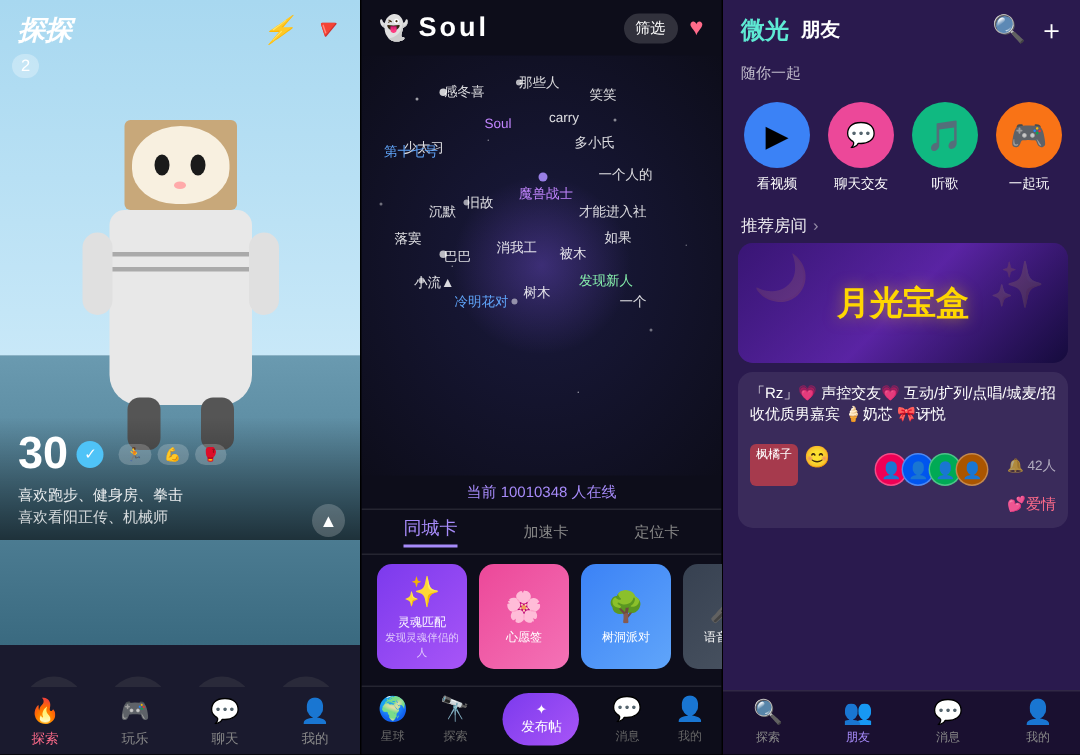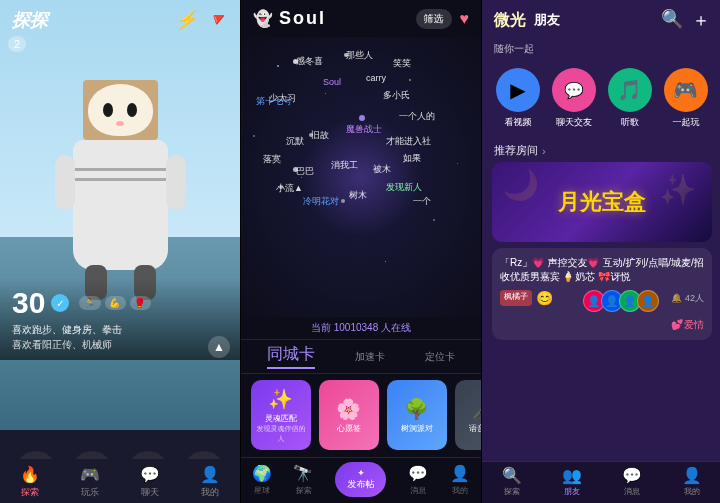--- a/index.html
+++ b/index.html
@@ -312,21 +312,21 @@
       overflow: hidden;
       flex-shrink: 0;
     }
     .wg-header {
       display: flex;
       align-items: center;
       justify-content: space-between;
       padding: 8px 12px;
     }
     .wg-title {
-      color: #fef9c3;
+      color: #5eead4;
       font-size: 16px;
       font-weight: bold;
     }
     .wg-tabs {
       display: flex;
       gap: 12px;
       color: #bbb;
       font-size: 13px;
     }
     .wg-tab.active {
@@ -664,21 +664,21 @@
     <div class="soul-dot" style="width:4px;height:4px;top:162px;left:100px;opacity:0.5;"></div>
   </div>
 
   <div class="soul-online-count">
     <span>当前</span>
     <span style="color:#a78bfa;">10010348</span>
     <span>人在线</span>
   </div>
 
   <div style="display:flex; align-items:center; justify-content:space-around; padding:4px 6px; border-top:1px solid rgba(255,255,255,0.1); border-bottom:1px solid rgba(255,255,255,0.1);">
-    <span style="color:#a78bfa;font-size:16px;border-bottom:2px solid #a78bfa;padding-bottom:2px;">同城卡</span>
+    <span style="color:#a78bfa;font-size:12px;border-bottom:2px solid #a78bfa;padding-bottom:2px;">同城卡</span>
     <span style="color:#888;font-size:10px;">加速卡</span>
     <span style="color:#888;font-size:10px;">定位卡</span>
   </div>
 
   <div class="soul-cards">
     <div class="soul-card card-purple">
       <span class="soul-card-icon">✨</span>
       <span class="soul-card-label">灵魂匹配</span>
       <span class="soul-card-sub">发现灵魂伴侣的人</span>
     </div>
@@ -771,21 +771,21 @@
   </div>
 
   <div class="wg-room-card">
     <div class="wg-room-card-top">
       <div style="flex:1;">
         <div class="wg-room-card-title">
           「Rz」💗 声控交友💗 互动/扩列/点唱/城麦/招收优质男嘉宾 🍦奶芯 🎀讶悦
         </div>
       </div>
     </div>
-    <div style="display:flex; align-items:center; justify-content:space-between; margin-top:0;">
+    <div style="display:flex; justify-content:space-between; margin-top:12px;">
       <div style="display:flex; gap:4px;">
         <span class="wg-tag tag-red">枫橘子</span>
         <span style="font-size:14px;">😊</span>
       </div>
       <div style="display:flex; align-items:center; gap:4px;">
         <div class="wg-room-avatars">
           <div class="wg-avatar" style="background:#e05;">👤</div>
           <div class="wg-avatar" style="background:#05e;">👤</div>
           <div class="wg-avatar" style="background:#0a5;">👤</div>
           <div class="wg-avatar" style="background:#a50;">👤</div>

